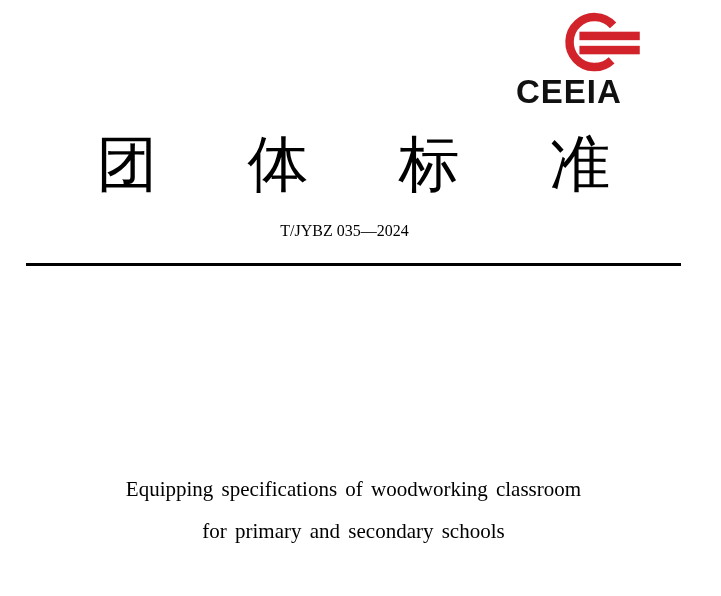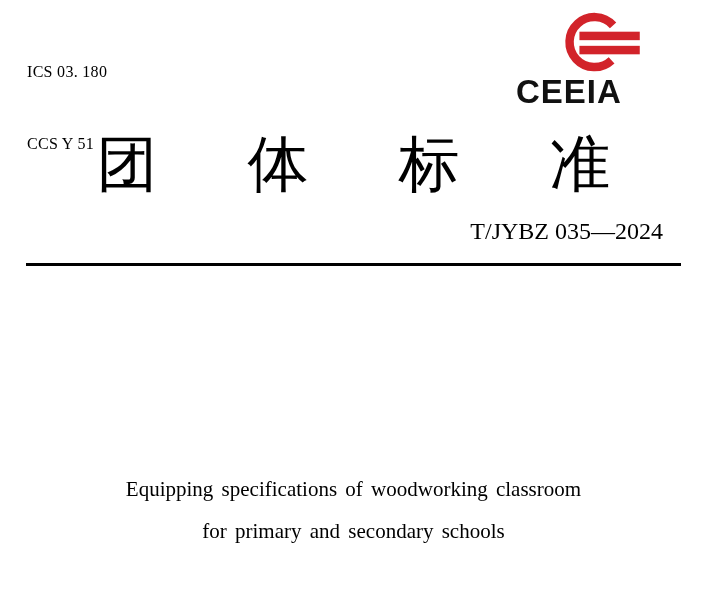--- a/index.html
+++ b/index.html
@@ -69,22 +69,22 @@
     line-height: 66px;
     font-weight: 400;
   }
 
   
   .std-number {
     position: absolute;
     left: 26px;
     top: 219px;
     width: 637px;
-    text-align: right;
-    font-size: 24px;
+    text-align: center;
+    font-size: 16px;
     line-height: 24px;
   }
 
   
   .rule {
     position: absolute;
     left: 26px;
     top: 263px;
     width: 655px;
     height: 2.5px;
@@ -115,24 +115,20 @@
     word-spacing: 3px;
   }
   .title-en.line1 { top: 476px; }
   .title-en.line2 { top: 518px; }
 </style>
 </head>
 <body>
 
 <div class="page">
 
-  <div class="ics-block">
-    <div>ICS 03. 180</div>
-    <div>CCS Y 51</div>
-  </div>
 
   <div class="logo">
     <svg class="logo-mark" viewBox="0 0 86 70" xmlns="http://www.w3.org/2000/svg" aria-hidden="true">
       <path d="M 53.7 16.3 A 26.5 26.5 0 1 0 52.1 53.4" fill="none" stroke-width="9" stroke-linecap="butt" stroke="#D2232A"></path>
       <rect x="18" y="23" width="64" height="9" fill="#D2232A"></rect>
       <rect x="18" y="38" width="64" height="9" fill="#D2232A"></rect>
     </svg>
     <div class="logo-text">CEEIA</div>
   </div>
 

